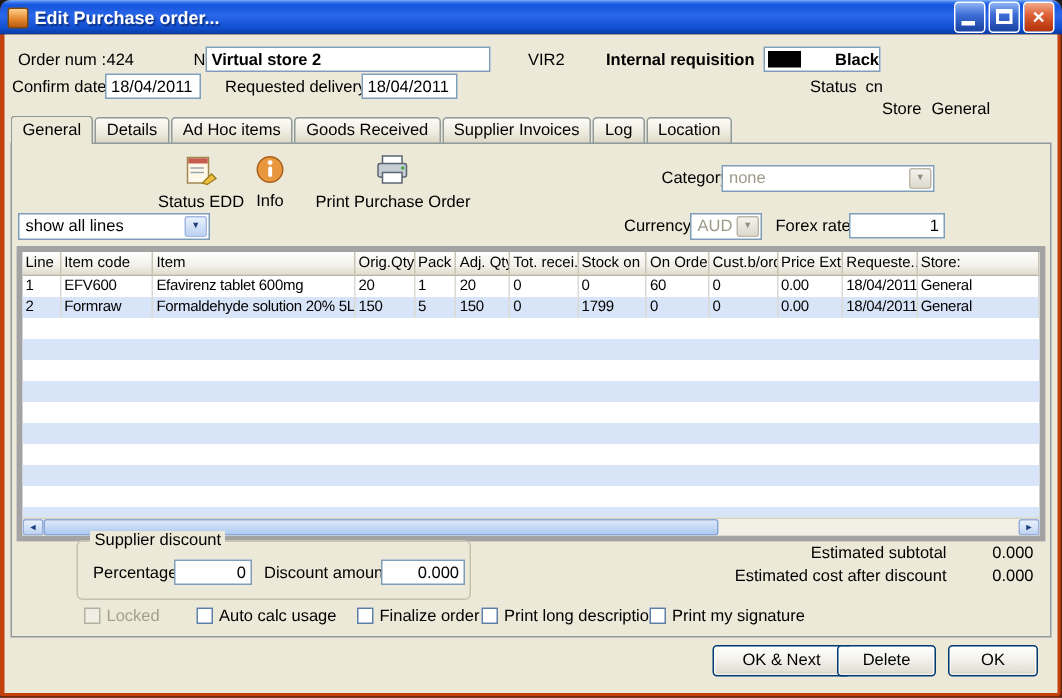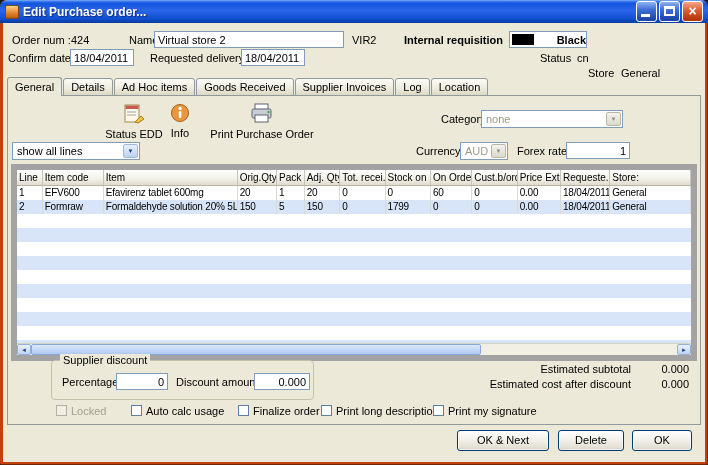--- a/index.html
+++ b/index.html
@@ -31,21 +31,21 @@
     background:linear-gradient(#FCFBF7,#EFEDE0 55%,#DCD8C4);cursor:default;white-space:nowrap}
   .tab.active{height:19px;line-height:18px;border-bottom:none;background:#ECE9D8}
   .panel{position:absolute;left:4px;right:4px;top:72px;height:330px;border:1px solid #919B9C;background:#ECE9D8}
   .toolbtn{position:absolute;display:flex;flex-direction:column;align-items:center;gap:2px}
   .tlabel{white-space:nowrap}
   .combo{position:absolute;height:18px;border:1px solid #7F9DB9;background:#fff;padding:2px 18px 0 4px;white-space:nowrap;overflow:hidden}
   .carrow{position:absolute;right:1px;top:1px;width:15px;height:14px;border:1px solid #A0B8E0;border-radius:2px;
     background:linear-gradient(#E9F0FC,#BCD2F2);font-size:6px;line-height:13px;text-align:center;color:#1C3E7C}
   .combo.disabled{color:#9D9A88}
   .combo.disabled .carrow{background:linear-gradient(#F4F3EE,#DCD9CC);border-color:#BBB7A6;color:#8F8D7E}
-  .tablewrap{position:absolute;left:3px;top:68px;width:686px;height:197px;border:6px solid #a3a3a3;background:#fff;overflow:hidden}
+  .tablewrap{position:absolute;left:3px;top:68px;width:686px;height:197px;border:4px solid #a3a3a3;background:#fff;overflow:hidden}
   .thead{display:flex;height:16px;background:linear-gradient(#FEFEFD,#F2F1EA 60%,#DFDCCD);border-bottom:1px solid #B9B5A5}
   .th{font-size:10px;line-height:15px;padding:0 2px;border-right:1px solid #C9C5B5;overflow:hidden;white-space:nowrap}
   .tr{display:flex;height:14px}
   .tr.stripe{background:#D8E4F8}
   .td{font-size:10px;line-height:14px;padding:0 2px;overflow:hidden;white-space:nowrap;letter-spacing:-0.2px}
   .tr.data .td{border-right:1px solid #DADAD2}
   .td.num{text-align:left}
   .c0{width:26px}.c1{width:62px}.c2{width:136px}.c3{width:40px}.c4{width:28px}.c5{width:36px}.c6{width:46px}
   .c7{width:46px}.c8{width:42px}.c9{width:46px}.c10{width:44px}.c11{width:50px}.c12{width:82px}
   .hscroll{position:absolute;left:0;right:0;bottom:0;height:12px;background:#F2F0E4;border-top:1px solid #D6D3C4}
@@ -84,21 +84,21 @@
           <span class="x">×</span>
         </span>
     </span>
   </div>
 
   <div class="bodyarea">
 
     <span class="lab" style="left:9px;top:11px">Order num :</span>
     <span class="lab" style="left:68px;top:11px">424</span>
     <span class="lab" style="left:126px;top:11px">Name</span>
-    <input class="field" style="left: 151px; top: 8px; width: 190px;" value="Virtual store 2">
+    <input class="field" style="left: 134px; top: 8px; width: 190px; font-weight: bold;" value="Virtual store 2">
     <span class="lab" style="left:349px;top:11px">VIR2</span>
     <span class="lab bold" style="left:401px;top:11px">Internal requisition</span>
     <div class="colorbox" style="left:506px;top:8px">
       <span class="swatch"></span>
       <span class="cname">Black</span>
     </div>
     <span class="lab" style="left:5px;top:29px">Confirm date</span>
     <input class="field" style="left: 67px; top: 26px; width: 64px;" value="18/04/2011">
     <span class="lab" style="left:147px;top:29px">Requested delivery</span>
     <input class="field" style="left: 238px; top: 26px; width: 64px;" value="18/04/2011">
@@ -267,17 +267,17 @@
             <span class="cb"></span>
             <span class="cblab">Print long description</span>
           </label>
           <label class="cbwrap" style="left: 425px;">
             <span class="cb"></span>
             <span class="cblab">Print my signature</span>
           </label>
         </div>
     </div>
 
-    <div class="btn" style="left:454px;top:407px;width:92px">OK &amp; Next</div>
+    <div class="btn" style="left:472px;top:407px;width:92px">OK &amp; Next</div>
     <div class="btn" style="left:555px;top:407px;width:66px">Delete</div>
     <div class="btn" style="left:629px;top:407px;width:60px">OK</div>
   </div>
 </div>
 
 </body></html>

